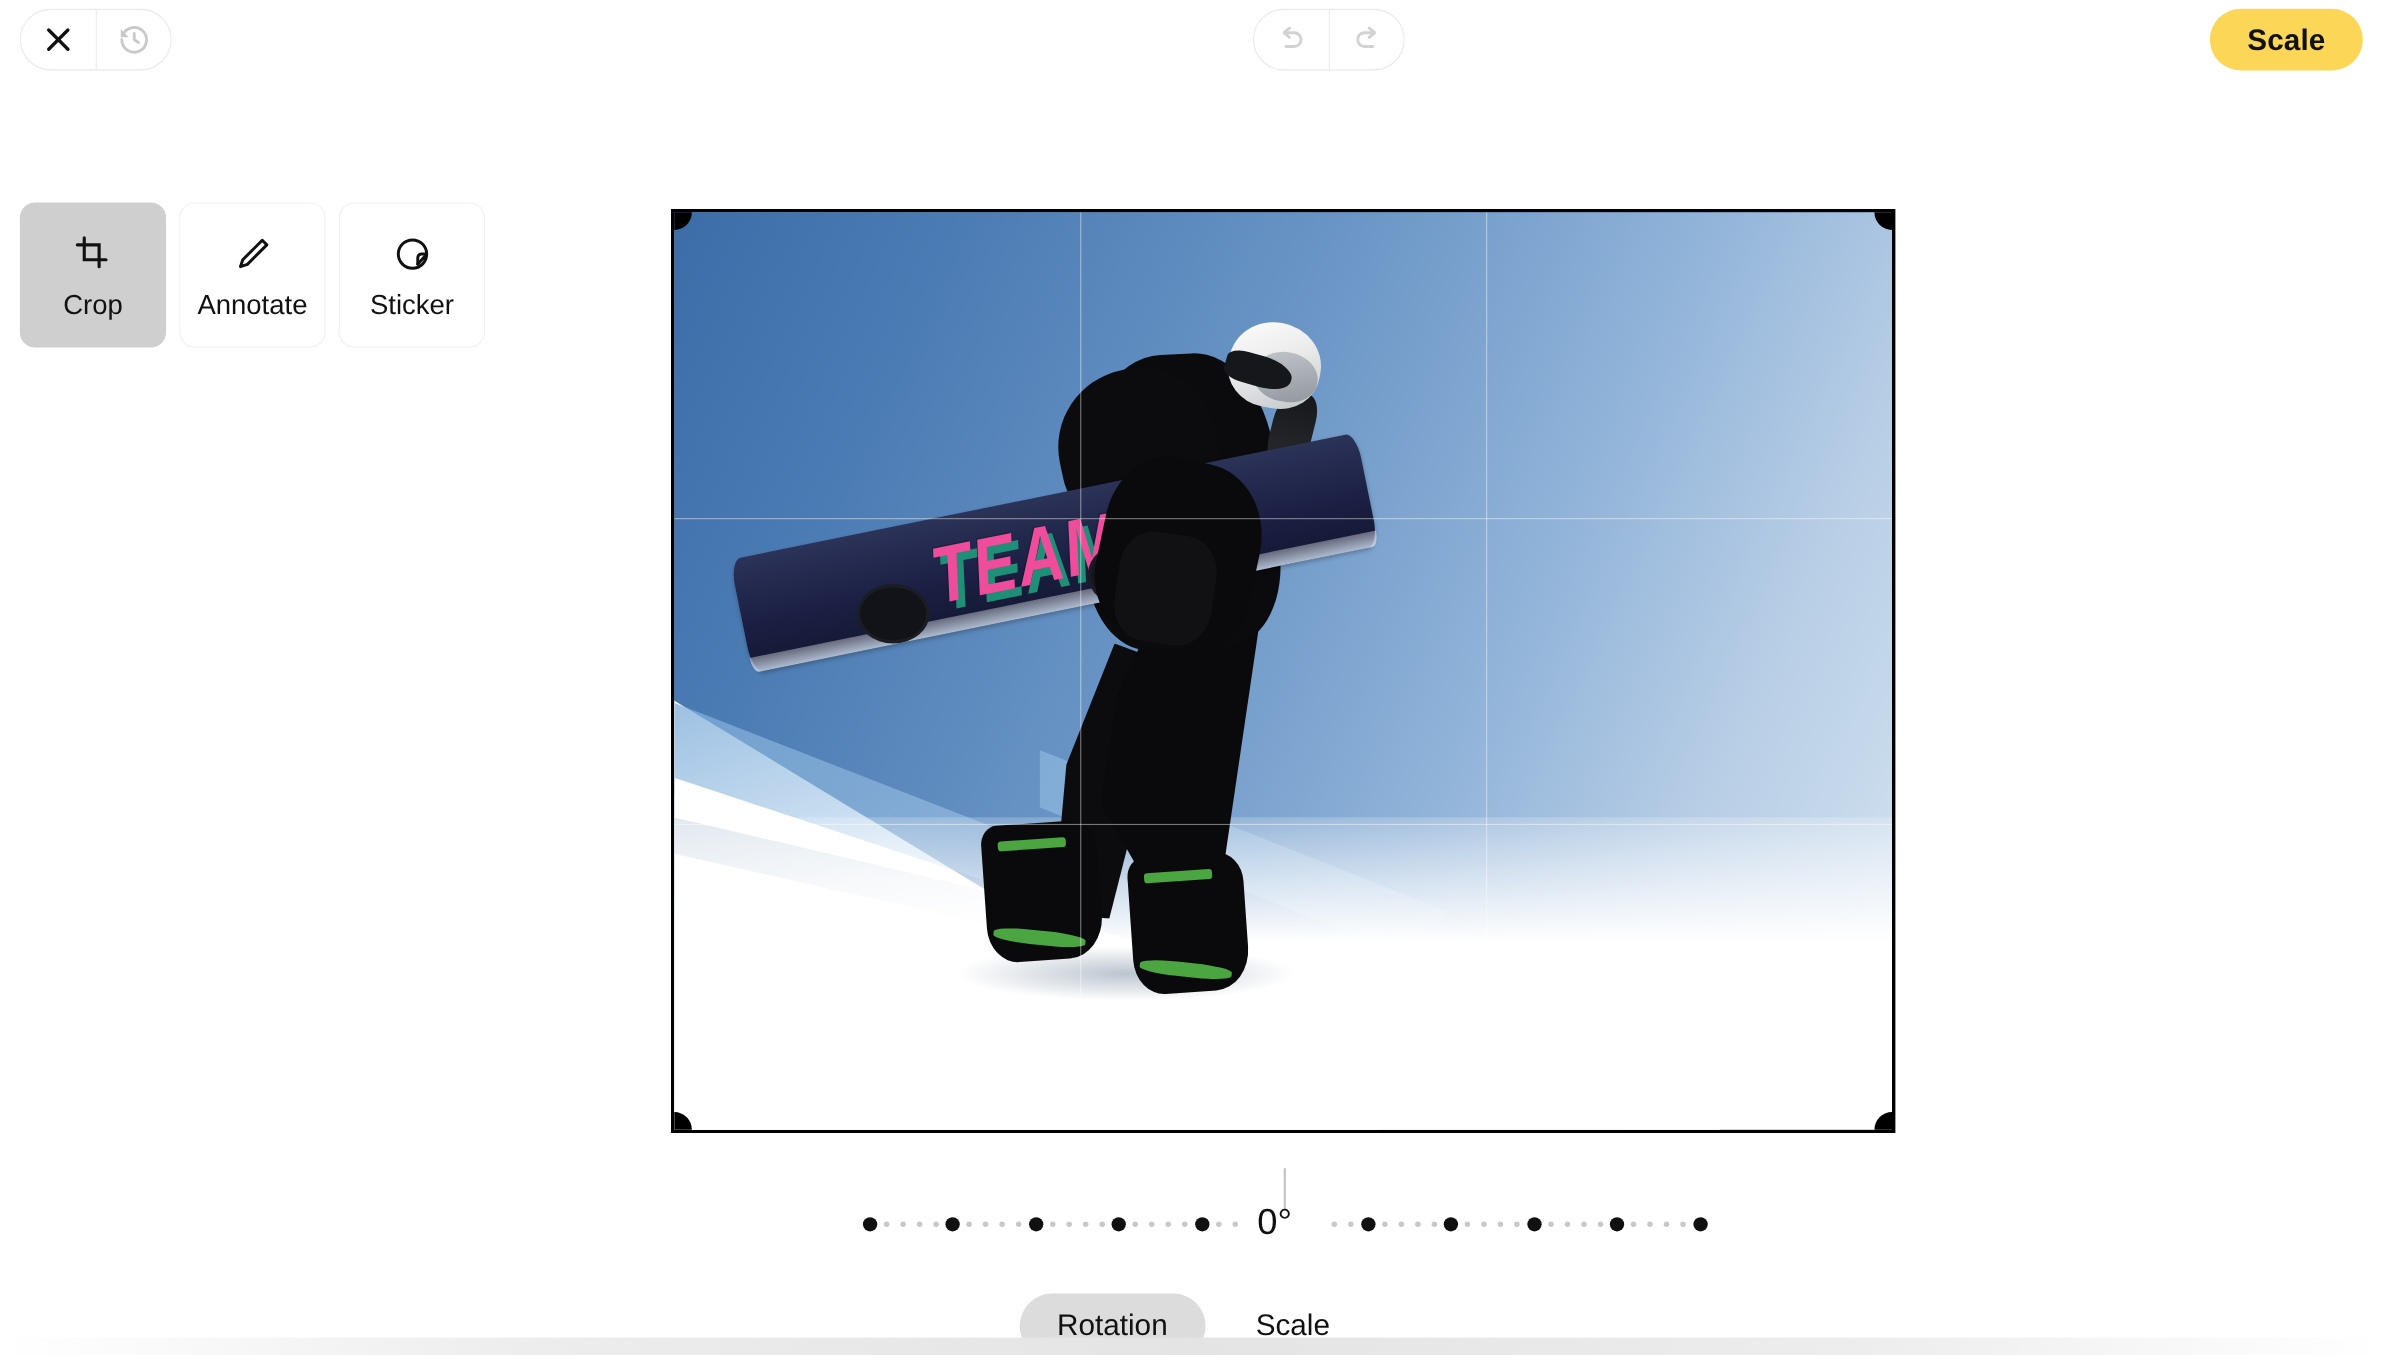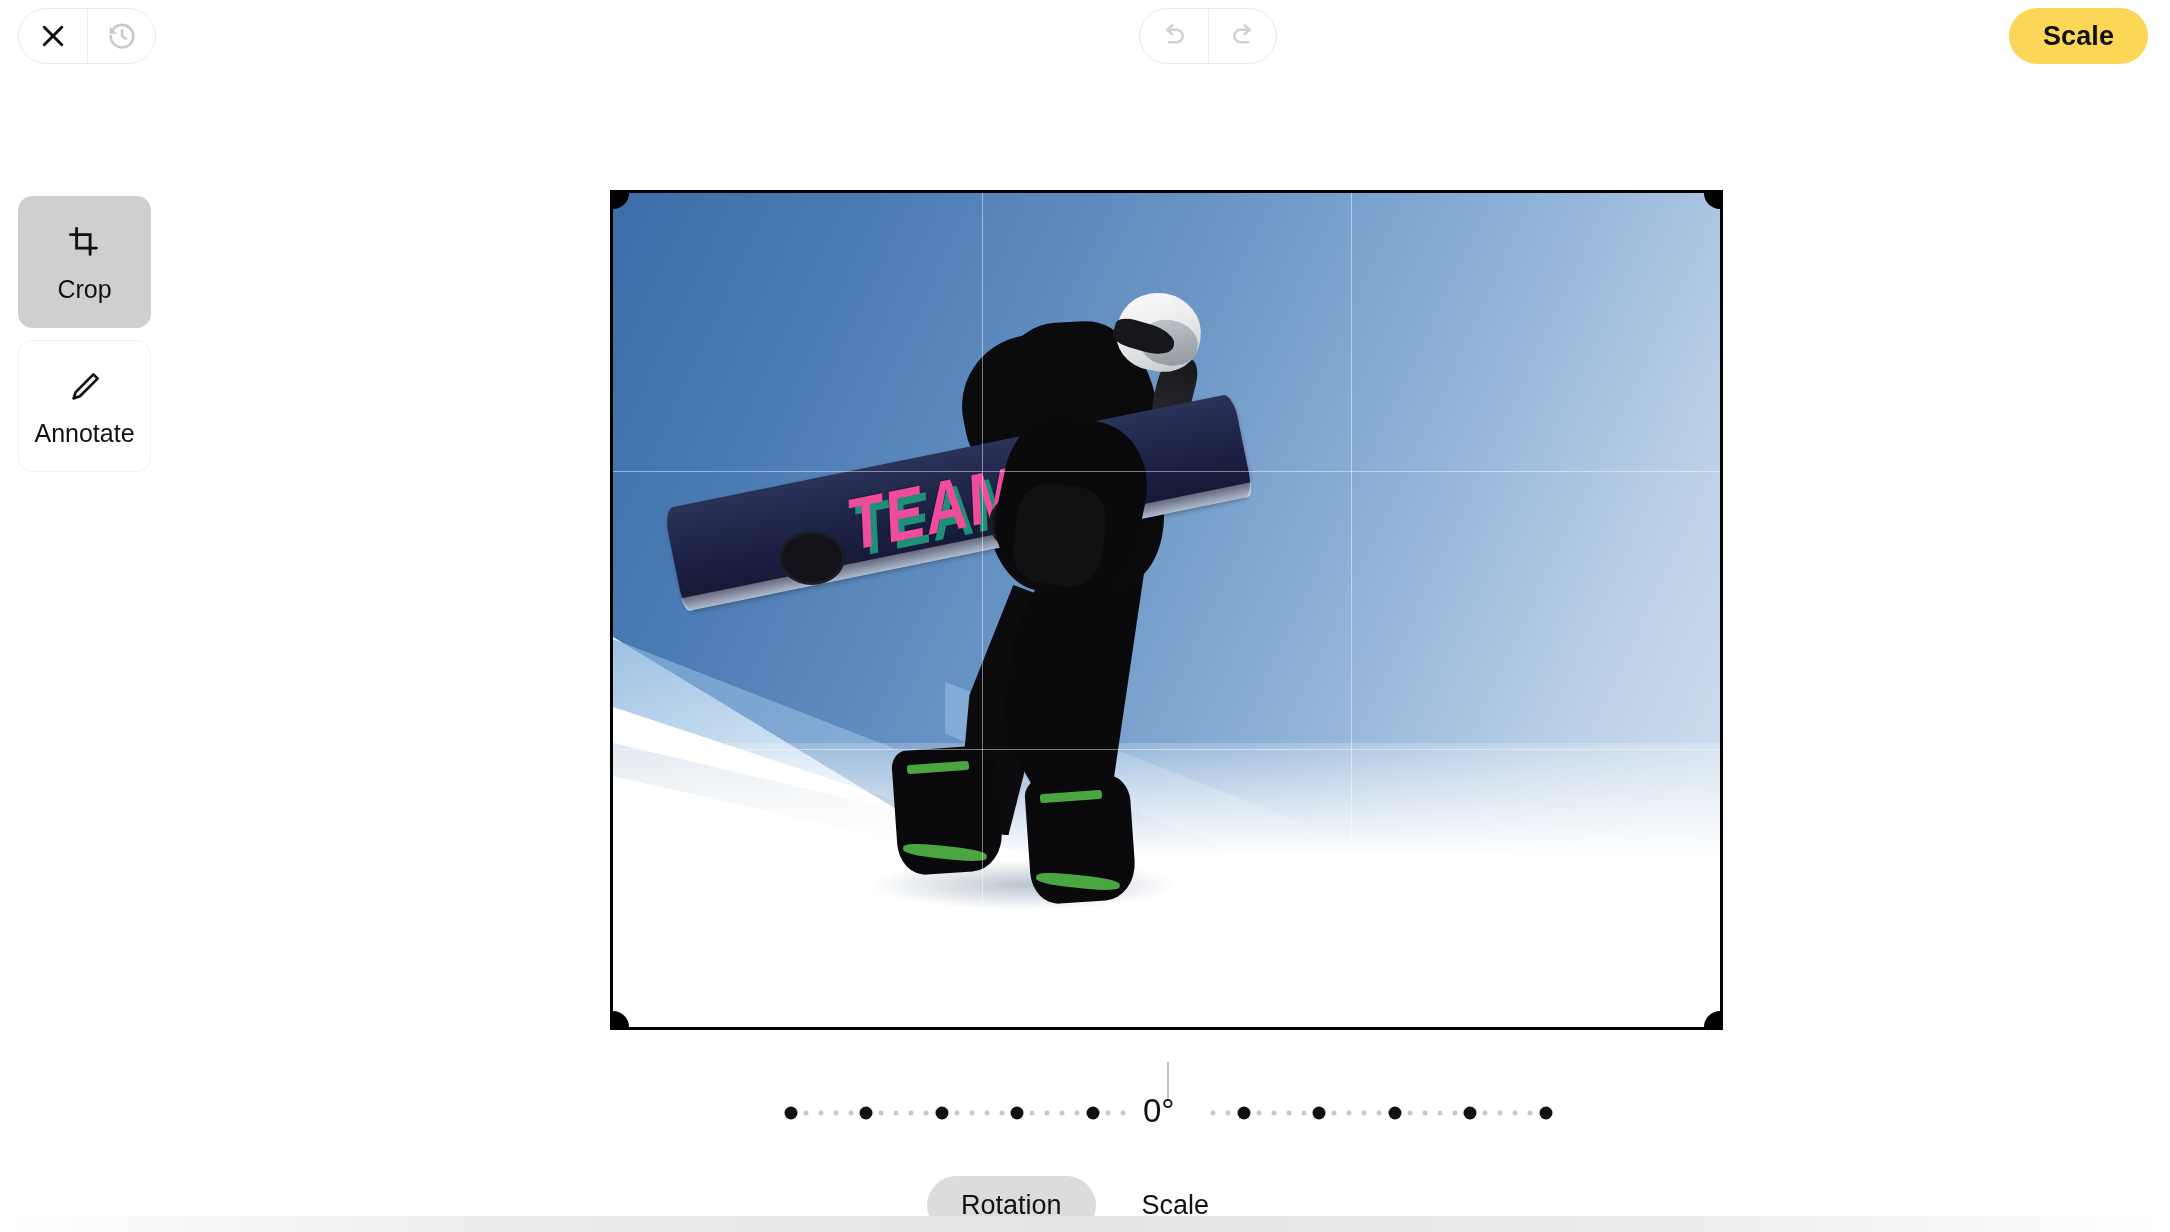--- a/index.html
+++ b/index.html
@@ -44,22 +44,22 @@
   }
   .action-btn {
     display: flex; align-items: center; gap: 18px;
     background: none; border: none; cursor: pointer;
     font-size: 27px; color: #111; font-family: "Liberation Sans", sans-serif;
   }
   .action-btn .ico { display: flex; align-items: center; justify-content: center; }
 
   
   .sidebar {
-    position: absolute; left: 18px; top: 196px;
-    display: flex; flex-direction: column; gap: 12px;
+    position: absolute; left: 18px; top: 184px;
+    display: flex; flex-direction: row; gap: 12px;
   }
   .tool {
     width: 133px; height: 132px;
     border: 1px solid #f0f0f0; border-radius: 14px; background: #fff;
     display: flex; flex-direction: column; align-items: center; justify-content: center;
     gap: 14px; cursor: pointer;
   }
   .tool.active { background: #cfcfcf; border-color: #cfcfcf; }
   .tool .tool-ico { height: 40px; display: flex; align-items: center; justify-content: center; }
   .tool .tool-label { font-size: 25px; color: #111; line-height: 1; }
@@ -336,20 +336,29 @@
 
     <button class="tool">
       <span class="tool-ico">
         <svg width="36" height="36" viewBox="0 0 24 24" fill="none" stroke="#111" stroke-width="1.8" stroke-linejoin="round">
           <path d="M17.6 3.6 20.4 6.4 8.6 18.2 4.4 19.6 5.8 15.4Z"></path>
         </svg>
       </span>
       <span class="tool-label">Annotate</span>
     </button>
 
+    <button class="tool">
+      <span class="tool-ico">
+        <svg width="36" height="36" viewBox="0 0 24 24" fill="none" stroke="#111" stroke-width="1.8" stroke-linejoin="round">
+          <path d="M20.6 12A8.6 8.6 0 1 1 12 3.4a8.6 8.6 0 0 1 8.6 8.6l-5.4 6.2z"></path>
+          <path d="M20.6 12h-3.2a2.2 2.2 0 0 0-2.2 2.2v4.4"></path>
+        </svg>
+      </span>
+      <span class="tool-label">Sticker</span>
+    </button>
 
   </div>
 
   <div class="canvas-wrap">
     <div class="photo">
       <div class="photo-inner">
         <div class="sky"></div>
         <div class="slope"></div>
         <div class="slope2"></div>
         <div class="ridge-shadow"></div>

